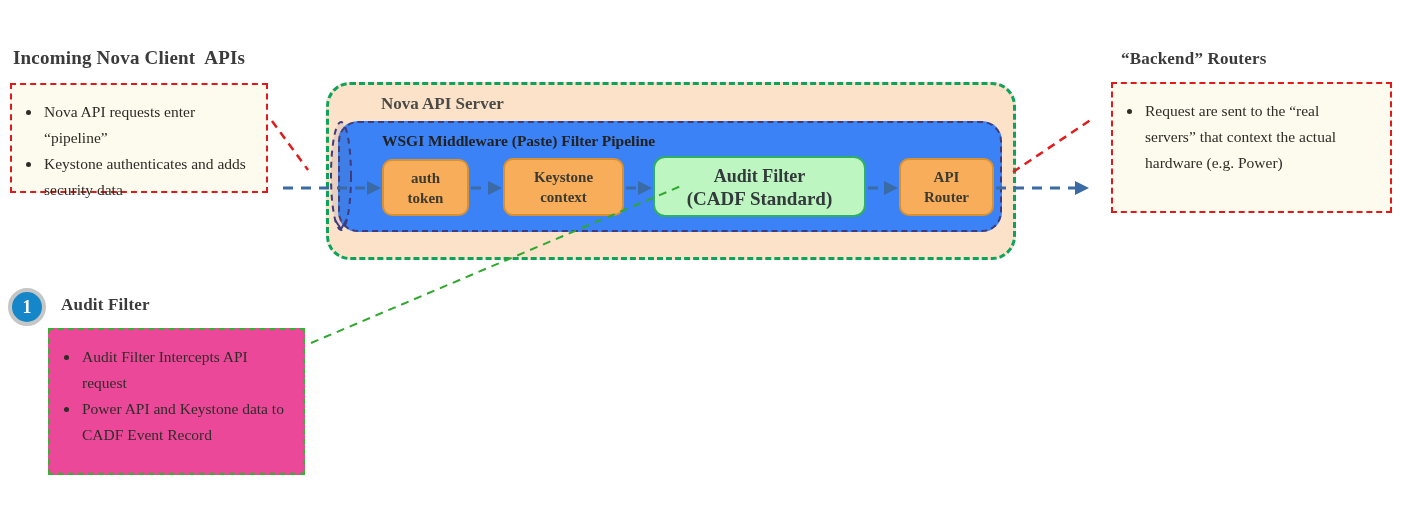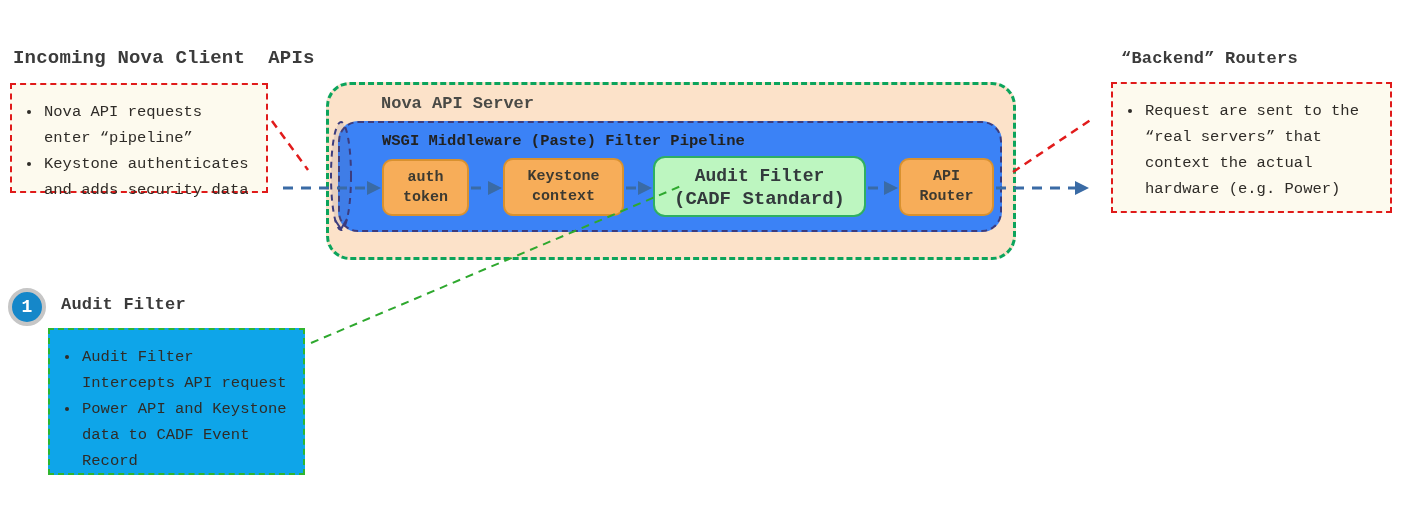--- a/index.html
+++ b/index.html
@@ -1,28 +1,28 @@
 <!DOCTYPE html>
 <html><head>
 <meta charset="utf-8">
 <style>
   html,body{margin:0;padding:0;background:#ffffff;}
   .page{
     position:relative;width:1402px;height:506px;overflow:hidden;
-    font-family:Liberation Mono, monospace;background:#ffffff;
+    font-family:Liberation Serif, serif;background:#ffffff;
   }
   .abs{position:absolute;}
   .heading{
     font-weight:bold;font-size:19px;color:#3b3b3b;letter-spacing:0.2px;white-space:pre;
   }
   .heading.small{font-size:17px;text-align:right;}
   .note-box{
     background:#fdfaee;border:2px dashed #e01a1a;box-sizing:border-box;
   }
-  .note-box.green{background:#0ea5e9;border:2px dashed #2fb52f;}
+  .note-box.green{background:#ec4899;border:2px dashed #2fb52f;}
   .note-box ul{
     margin:0;padding:14px 8px 10px 30px;list-style:disc outside;
   }
   .note-box li{
     font-size:15.5px;line-height:26px;color:#2f2c28;padding-left:2px;margin:0;
   }
   .server-box{
     background:#fce2c9;border:3px dashed #0ca45c;border-radius:24px;box-sizing:border-box;
   }
   .server-title{

